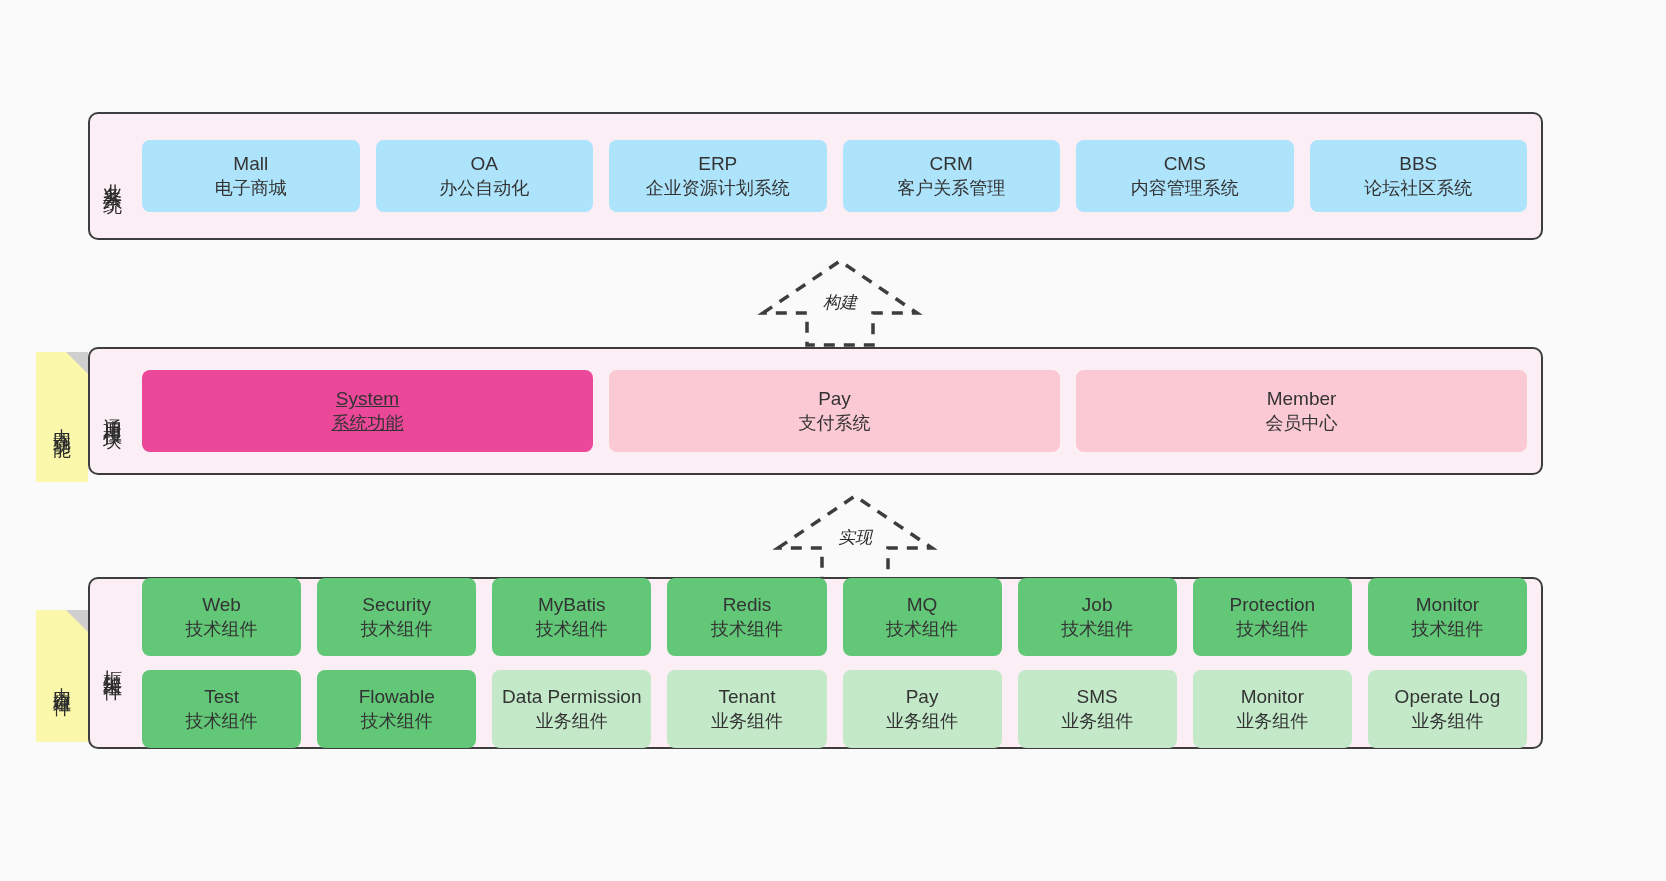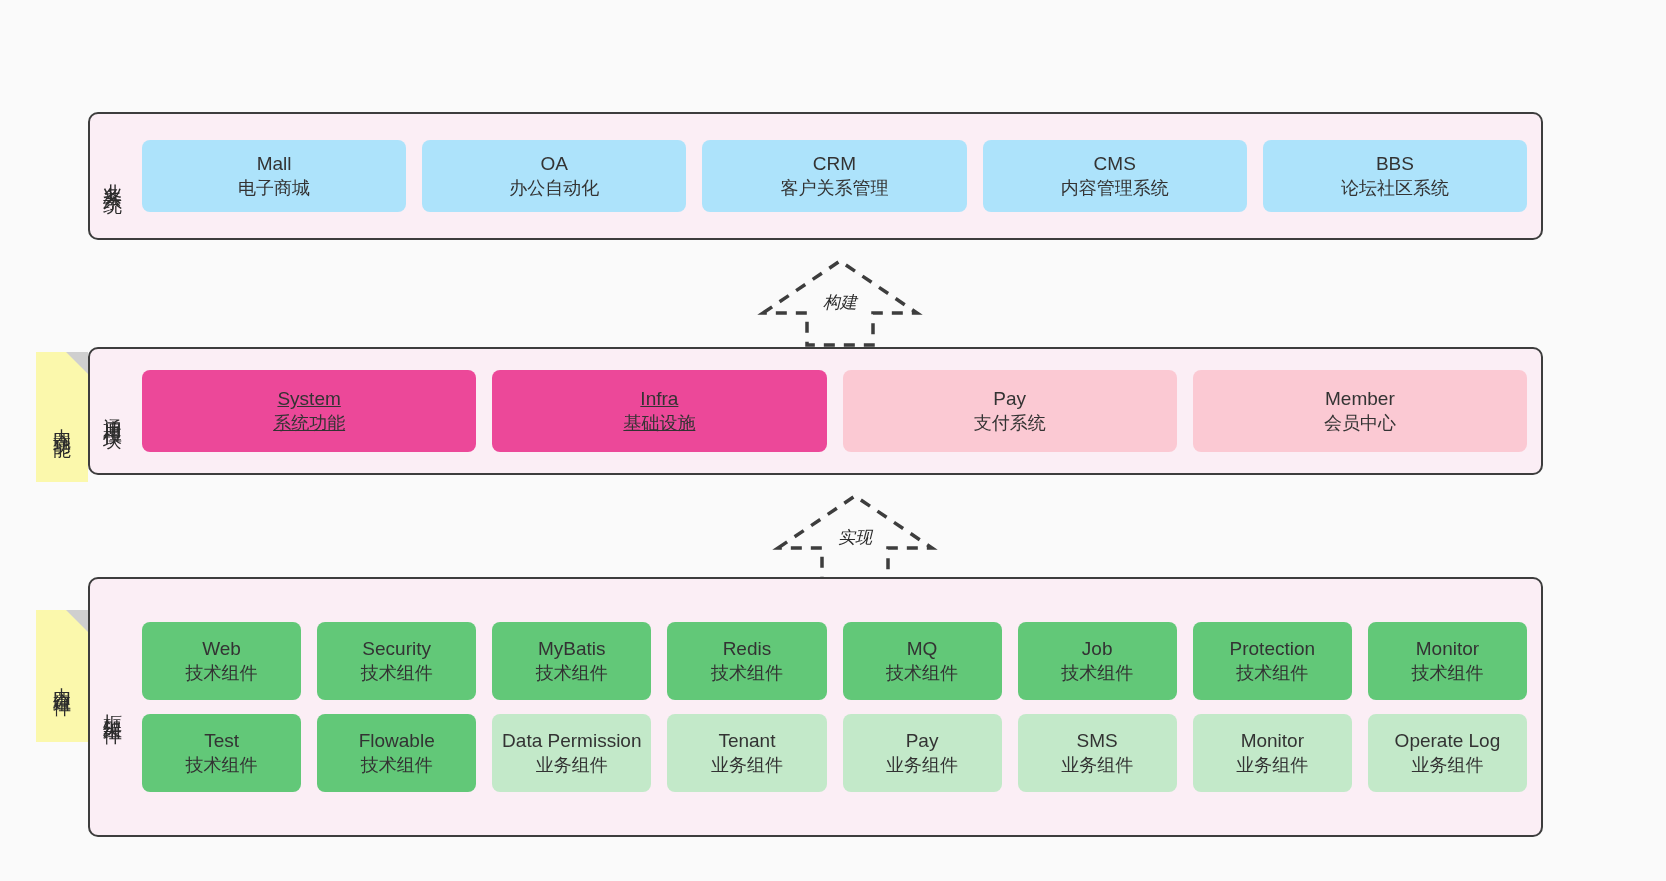--- a/index.html
+++ b/index.html
@@ -87,21 +87,21 @@
   
   #band-modules {
     left: 88px;  top: 347px;
     width: 1455px; height: 128px;
   }
   #band-modules .card { height: 82px; }
 
   
   #band-framework {
     left: 88px;  top: 577px;
-    width: 1455px; height: 260px;
+    width: 1455px; height: 172px;
   }
   #band-framework .band-body { gap: 14px; padding: 14px 14px 14px 6px; }
   #band-framework .card { height: 78px; }
 
   
   .sticky {
     position: absolute;
     width: 52px;
     background: #fbf8ac;
     font-size: 18px;
@@ -156,20 +156,24 @@
     <div class="row" id="business-row">
         <div class="card c-blue">
           <div class="t1">Mall</div>
           <div class="t2">电子商城</div>
         </div>
         <div class="card c-blue">
           <div class="t1">OA</div>
           <div class="t2">办公自动化</div>
         </div>
         <div class="card c-blue">
+          <div class="t1">ERP</div>
+          <div class="t2">企业资源计划系统</div>
+        </div>
+        <div class="card c-blue">
           <div class="t1">CRM</div>
           <div class="t2">客户关系管理</div>
         </div>
         <div class="card c-blue">
           <div class="t1">CMS</div>
           <div class="t2">内容管理系统</div>
         </div>
         <div class="card c-blue">
           <div class="t1">BBS</div>
           <div class="t2">论坛社区系统</div>
@@ -190,24 +194,20 @@
   <span>内置功能</span>
 </div>
 <div class="band" id="band-modules">
   <div class="band-label">通用模块</div>
   <div class="band-body">
     <div class="row" id="modules-row">
         <div class="card c-red">
           <div class="t1">System</div>
           <div class="t2">系统功能</div>
         </div>
-        <div class="card c-red">
-          <div class="t1">Infra</div>
-          <div class="t2">基础设施</div>
-        </div>
         <div class="card c-pink">
           <div class="t1">Pay</div>
           <div class="t2">支付系统</div>
         </div>
         <div class="card c-pink">
           <div class="t1">Member</div>
           <div class="t2">会员中心</div>
         </div>
       </div>
   </div>

